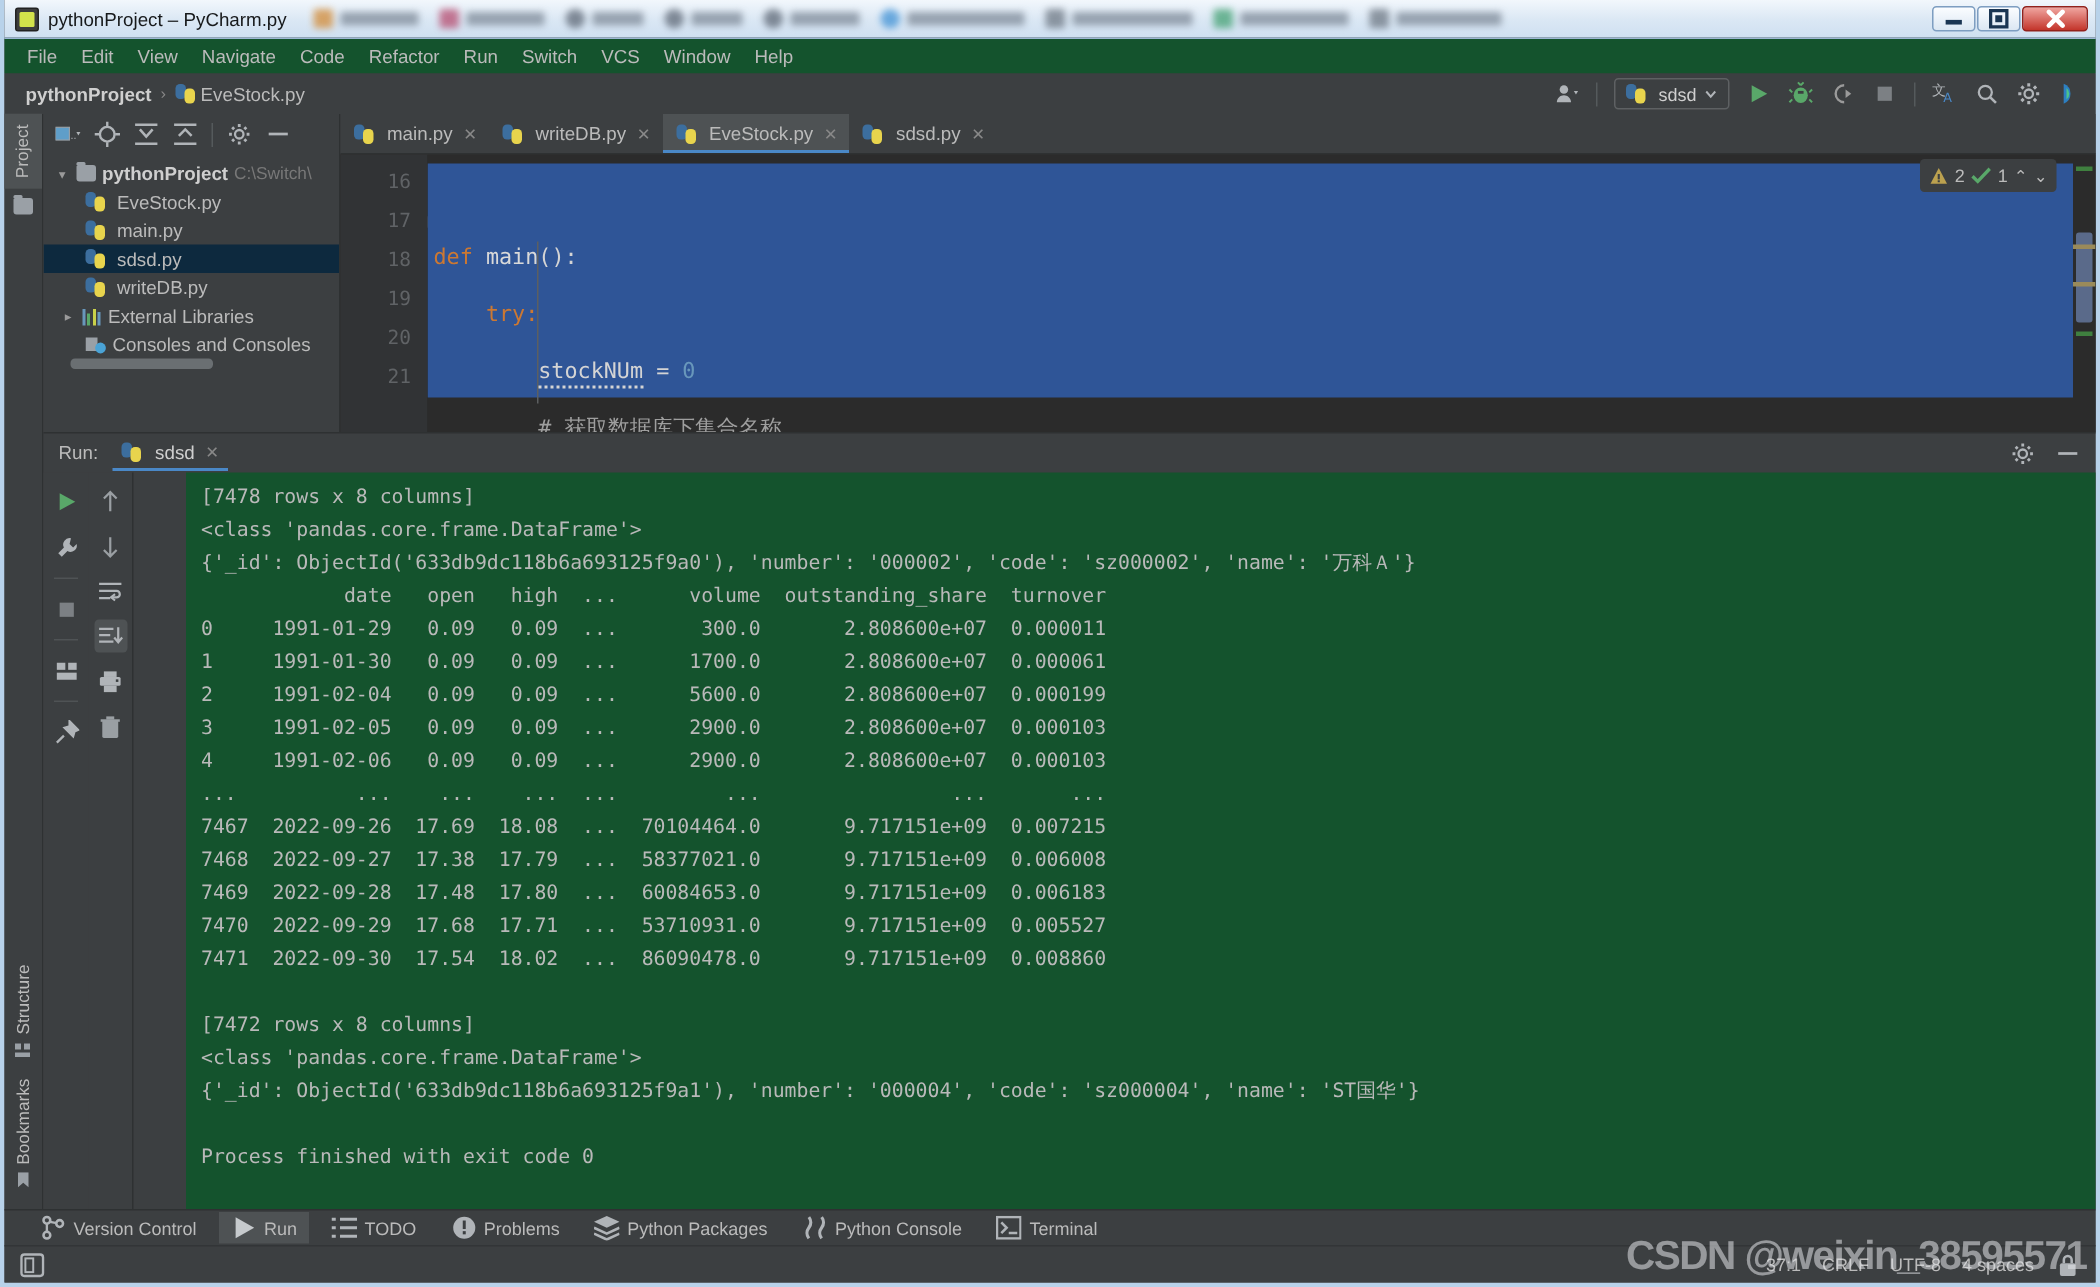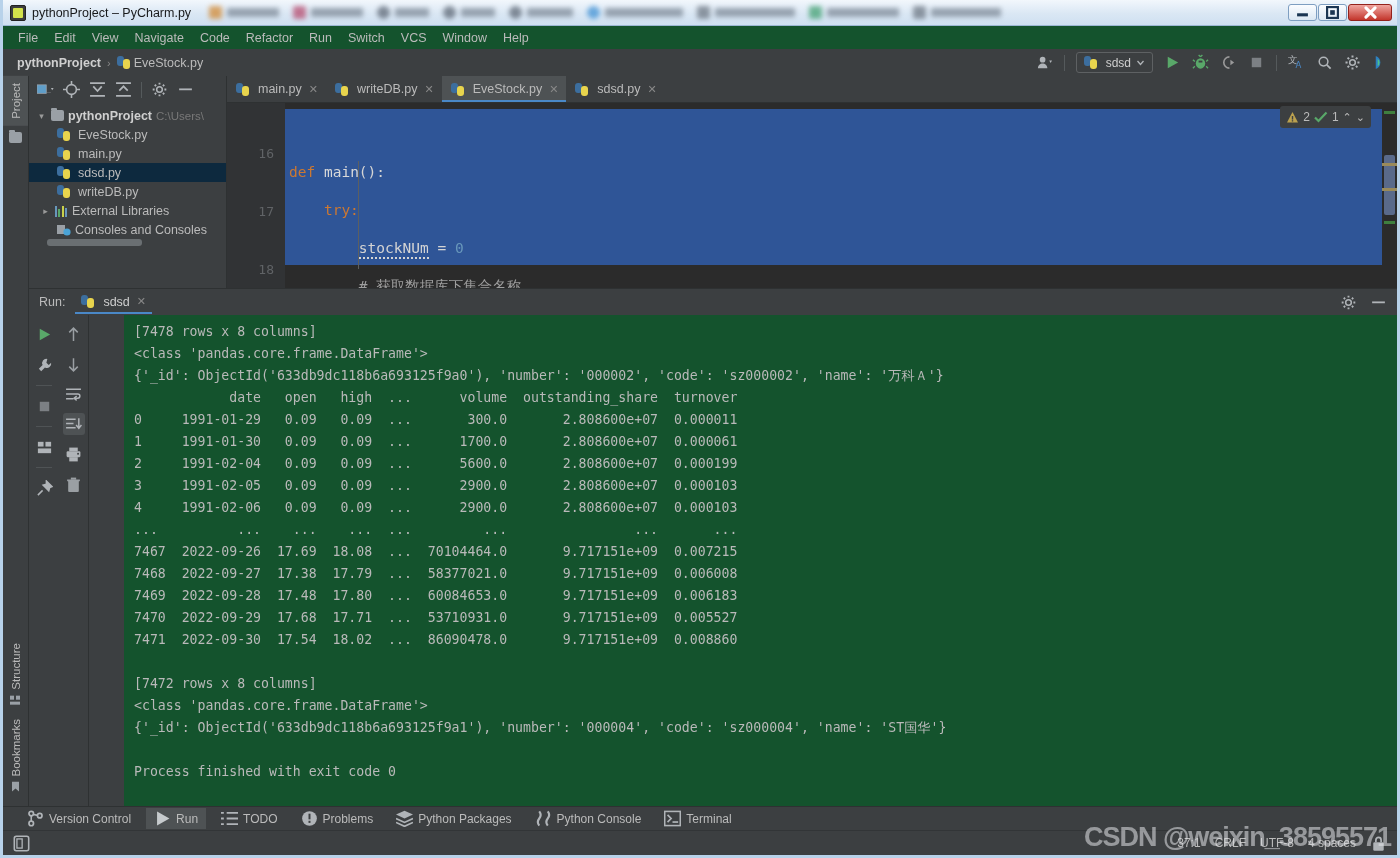--- a/index.html
+++ b/index.html
@@ -166,21 +166,21 @@
 
   .editor {
     flex: 1; display: flex; min-height: 0; position: relative;
     background: #2b2b2b; overflow: hidden;
   }
   .gutter {
     width: 58px; flex: none; background: #313335;
     font-family: "DejaVu Sans Mono", monospace; font-size: 13px;
     color: #606366; text-align: right; padding-top: 6px;
   }
-  .gline { height: 26px; line-height: 26px; padding-right: 11px; position: relative; margin-top: 32px; }
+  .gline { height: 26px; line-height: 26px; padding-right: 11px; position: relative; }
   .foldmark {
     position: absolute; right: -10px; top: 8px; width: 10px; height: 10px;
     border: 1px solid #6d7174; color: #9a9a9a; font-size: 8px; line-height: 8px;
     text-align: center; border-radius: 2px;
   }
   .foldmark.tri { border: none; }
   .codearea {
     flex: 1; position: relative; background: #2b2b2b; overflow: hidden;
     font-family: "DejaVu Sans Mono", monospace; font-size: 14.5px;
     padding-top: 6px;
@@ -514,21 +514,21 @@
             </span>
           </div>
 
           <div class="tree">
             <div class="trow">
               <span class="tw">
                   <span class="chev">▾</span>
                 </span>
               <span class="folder"></span>
               <span class="tname bold">pythonProject</span>
-              <span class="tpath">C:\Users\</span>
+              <span class="tpath">C:\Switch\</span>
             </div>
             <div class="trow" style="padding-left:28px;">
               <span class="pyicon"></span>
               <span class="tname">EveStock.py</span>
             </div>
             <div class="trow" style="padding-left:28px;">
               <span class="pyicon"></span>
               <span class="tname">main.py</span>
             </div>
             <div class="trow sel" style="padding-left:28px;">

